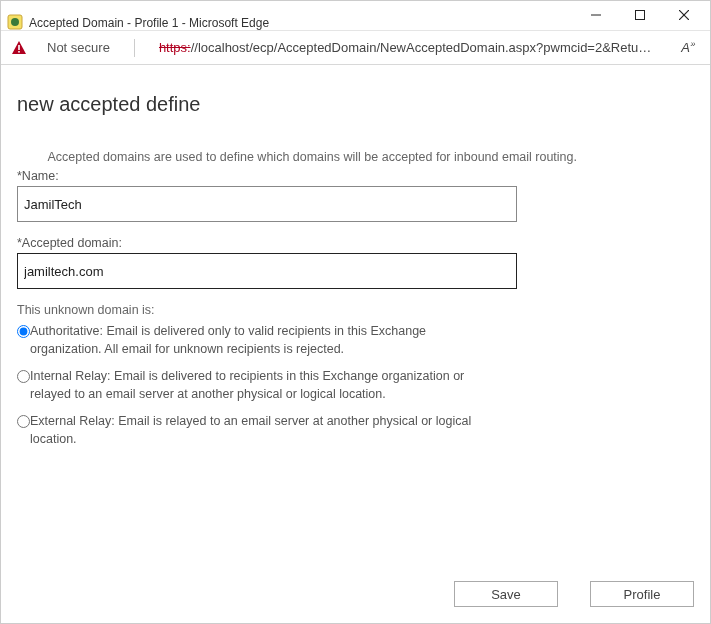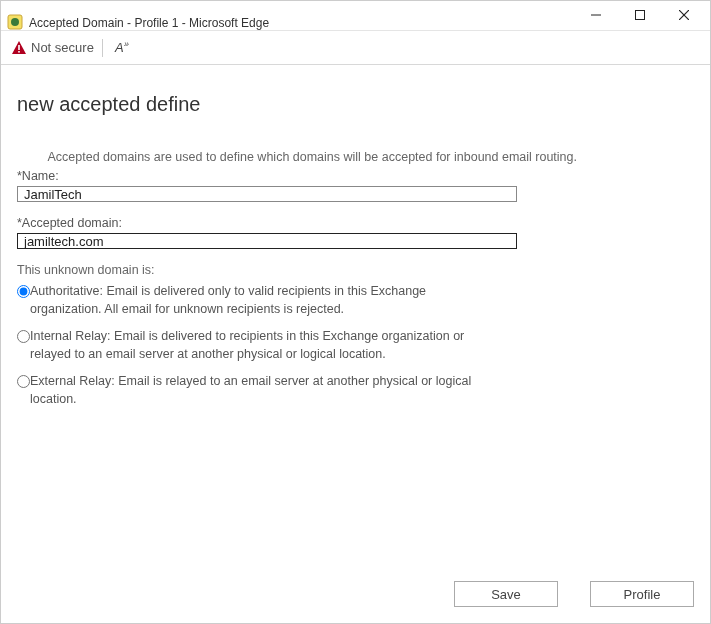--- a/index.html
+++ b/index.html
@@ -37,21 +37,21 @@
       display: flex; align-items: center; justify-content: center;
       color: #222;
     }
     .winbtn svg { stroke: #222; }
     .addrbar {
       height: 34px;
       display: flex;
       align-items: center;
       padding: 0 10px;
       border-bottom: 1px solid #d8d8d8;
-      gap: 4px;
+      gap: 20px;
     }
     .warn-icon svg { display:block; }
     .not-secure { color: #555; font-size: 13px; }
     .divider {
       width: 1px; height: 18px; background: #ccc;
       margin: 0 4px;
     }
     .url { font-size: 13px; color: #444; white-space: nowrap; overflow: hidden; text-overflow: ellipsis; flex: 1; }
     .url .strike { text-decoration: line-through; color: #b00020; }
     .aa-icon { color: #444; font-size: 13px; letter-spacing: 0.5px; padding: 0 4px; font-style: italic;}
@@ -67,21 +67,21 @@
       margin: 8px 0 32px 0;
     }
     .form-area {
       max-width: 560px;
       color: #555;
     }
     .intro { margin-bottom: 3px; line-height: 1.45; font-size: 12.5px; color: #666; text-align: right; }
     .label { font-size: 12.5px; color: #555; margin-bottom: 3px; }
     .textinput {
       width: 500px;
-      height: 16px;
+      height: 36px;
       border: 1px solid #888;
       padding: 2px 6px;
       font-size: 13px;
       font-family: inherit;
       color: #222;
       outline: none;
       background: #fff;
     }
     .textinput.focus {
       border: 1.5px solid #222;
@@ -156,20 +156,23 @@
 <div class="addrbar">
   <span class="warn-icon">
     <svg width="16" height="16" viewBox="0 0 16 16">
       <polygon points="8,1 15,14 1,14" fill="#b00020"></polygon>
       <rect x="7.2" y="5" width="1.6" height="5" fill="#fff"></rect>
       <rect x="7.2" y="11" width="1.6" height="1.6" fill="#fff"></rect>
     </svg>
   </span>
   <span class="not-secure">Not secure</span>
   <span class="divider"></span>
+  <span class="url">
+    <span class="strike">https:</span><span>//localhost/ecp/AcceptedDomain/NewAcceptedDomain.aspx?pwmcid=2&amp;Retu…</span>
+  </span>
   <span class="aa-icon">A<sup style="font-size:9px;">»</sup></span>
 </div>
 
 <div class="content">
   <div class="page-title">new accepted define</div>
 
   <div class="form-area">
     <div class="intro">Accepted domains are used to define which domains will be accepted for inbound email routing.</div>
 
     <div class="field">

